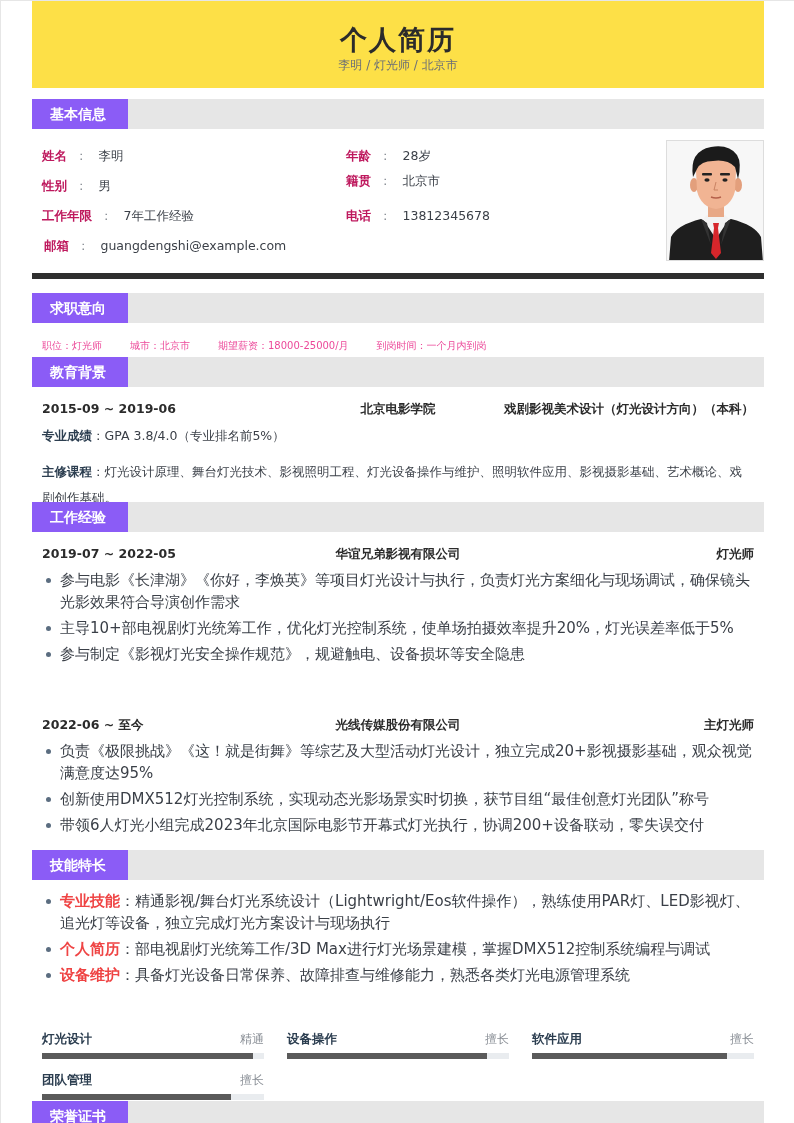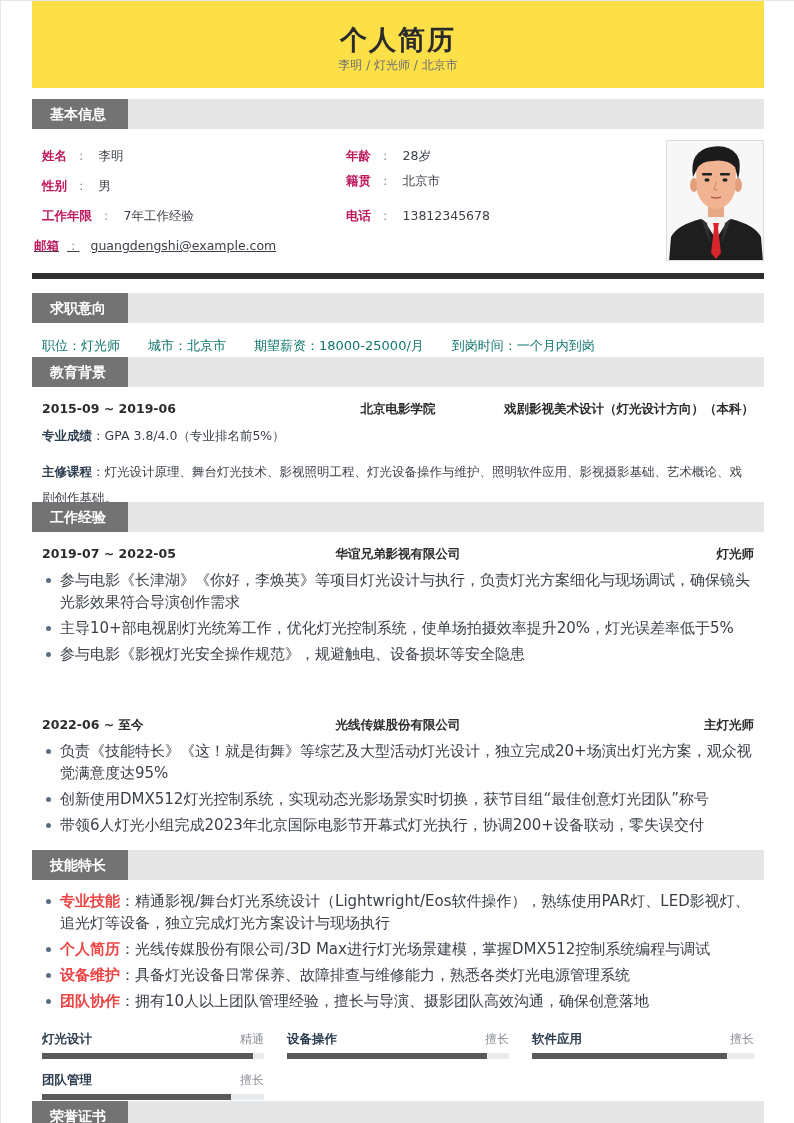--- a/index.html
+++ b/index.html
@@ -23,39 +23,39 @@
   .header .title { font-size: 27px; font-weight: bold; color: #2b2b2b; letter-spacing: 2px; line-height: 34px; }
   .header .subtitle { font-size: 12px; color: #6b6f76; line-height: 16px; }
 
   
   .sec-bar {
     position: absolute; left: 0; width: 732px; height: 30px;
     background: #e6e6e6;
   }
   .sec-bar .sec-title {
     display: inline-block; height: 30px; width: 96px;
-    background: #737373; color: #fff;
+    background: #8b5cf6; color: #fff;
     font-size: 14px; font-weight: bold;
     line-height: 30px; padding-left: 18px;
   }
 
   
   .info-row { position: absolute; font-size: 12.5px; line-height: 18px; }
   .info-row .lbl { font-weight: bold; color: #be185d; }
   .info-row .colon { color: #8a8f96; margin: 0 11px 0 8px; }
   .info-row .val { color: #3a3f47; }
 
   .photo {
     position: absolute; left: 634px; top: 139px; width: 98px; height: 121px;
     border: 1px solid #ddd; background: #fafafa; overflow: hidden;
   }
   .divider { position: absolute; left: 0; top: 272px; width: 732px; height: 6px; background: #2f2f2f; }
 
   
-  .intent { position: absolute; left: 10px; top: 336px; font-size: 13px; line-height: 18px; color: #0f766e; white-space: nowrap; }
+  .intent { position: absolute; left: 10px; top: 336px; font-size: 10px; line-height: 18px; color: #ec4899; white-space: nowrap; }
   .intent span { margin-right: 28px; }
 
   
   .row3 { position: absolute; left: 10px; width: 712px; font-size: 12.5px; font-weight: bold; color: #2b2b2b; line-height: 18px; }
   .row3 .c1 { position: absolute; left: 0; }
   .row3 .c2 { position: absolute; left: 0; width: 100%; text-align: center; }
   .row3 .c3 { position: absolute; right: 0; }
 
   .para { position: absolute; left: 10px; width: 712px; font-size: 12.5px; line-height: 26px; color: #3a3f47; }
   .para .k { font-weight: bold; color: #2c3e50; }
@@ -91,21 +91,21 @@
 
   <div class="info-row" style="left:10px; top:146px;">
     <span class="lbl">姓名</span><span class="colon">：</span><span class="val">李明</span>
   </div>
   <div class="info-row" style="left:10px; top:176px;">
     <span class="lbl">性别</span><span class="colon">：</span><span class="val">男</span>
   </div>
   <div class="info-row" style="left:10px; top:206px;">
     <span class="lbl">工作年限</span><span class="colon">：</span><span class="val">7年工作经验</span>
   </div>
-  <div class="info-row" style="left:2px; top:236px;text-decoration:underline;">
+  <div class="info-row" style="left:12px; top:236px;">
     <span class="lbl">邮箱</span><span class="colon">：</span><span class="val">guangdengshi@example.com</span>
   </div>
   <div class="info-row" style="left:314px; top:146px;">
     <span class="lbl">年龄</span><span class="colon">：</span><span class="val">28岁</span>
   </div>
   <div class="info-row" style="left:314px; top:171px;">
     <span class="lbl">籍贯</span><span class="colon">：</span><span class="val">北京市</span>
   </div>
   <div class="info-row" style="left:314px; top:206px;">
     <span class="lbl">电话</span><span class="colon">：</span><span class="val">13812345678</span>
@@ -174,42 +174,41 @@
   </div>
 
   <div class="row3" style="top:544px;">
     <span class="c1">2019-07 ~ 2022-05</span>
     <span class="c2">华谊兄弟影视有限公司</span>
     <span class="c3">灯光师</span>
   </div>
   <ul class="bul" style="top:568px;">
     <li>参与电影《长津湖》《你好，李焕英》等项目灯光设计与执行，负责灯光方案细化与现场调试，确保镜头光影效果符合导演创作需求</li>
     <li>主导10+部电视剧灯光统筹工作，优化灯光控制系统，使单场拍摄效率提升20%，灯光误差率低于5%</li>
-    <li>参与电影《影视灯光安全操作规范》，规避触电、设备损坏等安全隐患</li>
+    <li>参与制定《影视灯光安全操作规范》，规避触电、设备损坏等安全隐患</li>
   </ul>
 
   <div class="row3" style="top:715px;">
     <span class="c1">2022-06 ~ 至今</span>
     <span class="c2">光线传媒股份有限公司</span>
     <span class="c3">主灯光师</span>
   </div>
   <ul class="bul" style="top:739px;">
-    <li>负责《技能特长》《这！就是街舞》等综艺及大型活动灯光设计，独立完成20+场演出灯光方案，观众视觉满意度达95%</li>
+    <li>负责《极限挑战》《这！就是街舞》等综艺及大型活动灯光设计，独立完成20+影视摄影基础，观众视觉满意度达95%</li>
     <li>创新使用DMX512灯光控制系统，实现动态光影场景实时切换，获节目组“最佳创意灯光团队”称号</li>
     <li>带领6人灯光小组完成2023年北京国际电影节开幕式灯光执行，协调200+设备联动，零失误交付</li>
   </ul>
 
   <div class="sec-bar" style="top:849px;">
     <span class="sec-title">技能特长</span>
   </div>
   <ul class="bul" style="top:889px;">
     <li><span class="k">专业技能</span><span>：精通影视/舞台灯光系统设计（Lightwright/Eos软件操作），熟练使用PAR灯、LED影视灯、追光灯等设备，独立完成灯光方案设计与现场执行</span></li>
-    <li><span class="k">个人简历</span><span>：光线传媒股份有限公司/3D Max进行灯光场景建模，掌握DMX512控制系统编程与调试</span></li>
+    <li><span class="k">个人简历</span><span>：部电视剧灯光统筹工作/3D Max进行灯光场景建模，掌握DMX512控制系统编程与调试</span></li>
     <li><span class="k">设备维护</span><span>：具备灯光设备日常保养、故障排查与维修能力，熟悉各类灯光电源管理系统</span></li>
-    <li><span class="k">团队协作</span><span>：拥有10人以上团队管理经验，擅长与导演、摄影团队高效沟通，确保创意落地</span></li>
   </ul>
 
   <div class="skill" style="left:10px; top:1029px;">
     <div class="name">灯光设计</div>
     <div class="lvl">精通</div>
     <div class="track">
         <div class="fill" style="width: 95%;"></div>
       </div>
   </div>
   <div class="skill" style="left:255px; top:1029px;">

